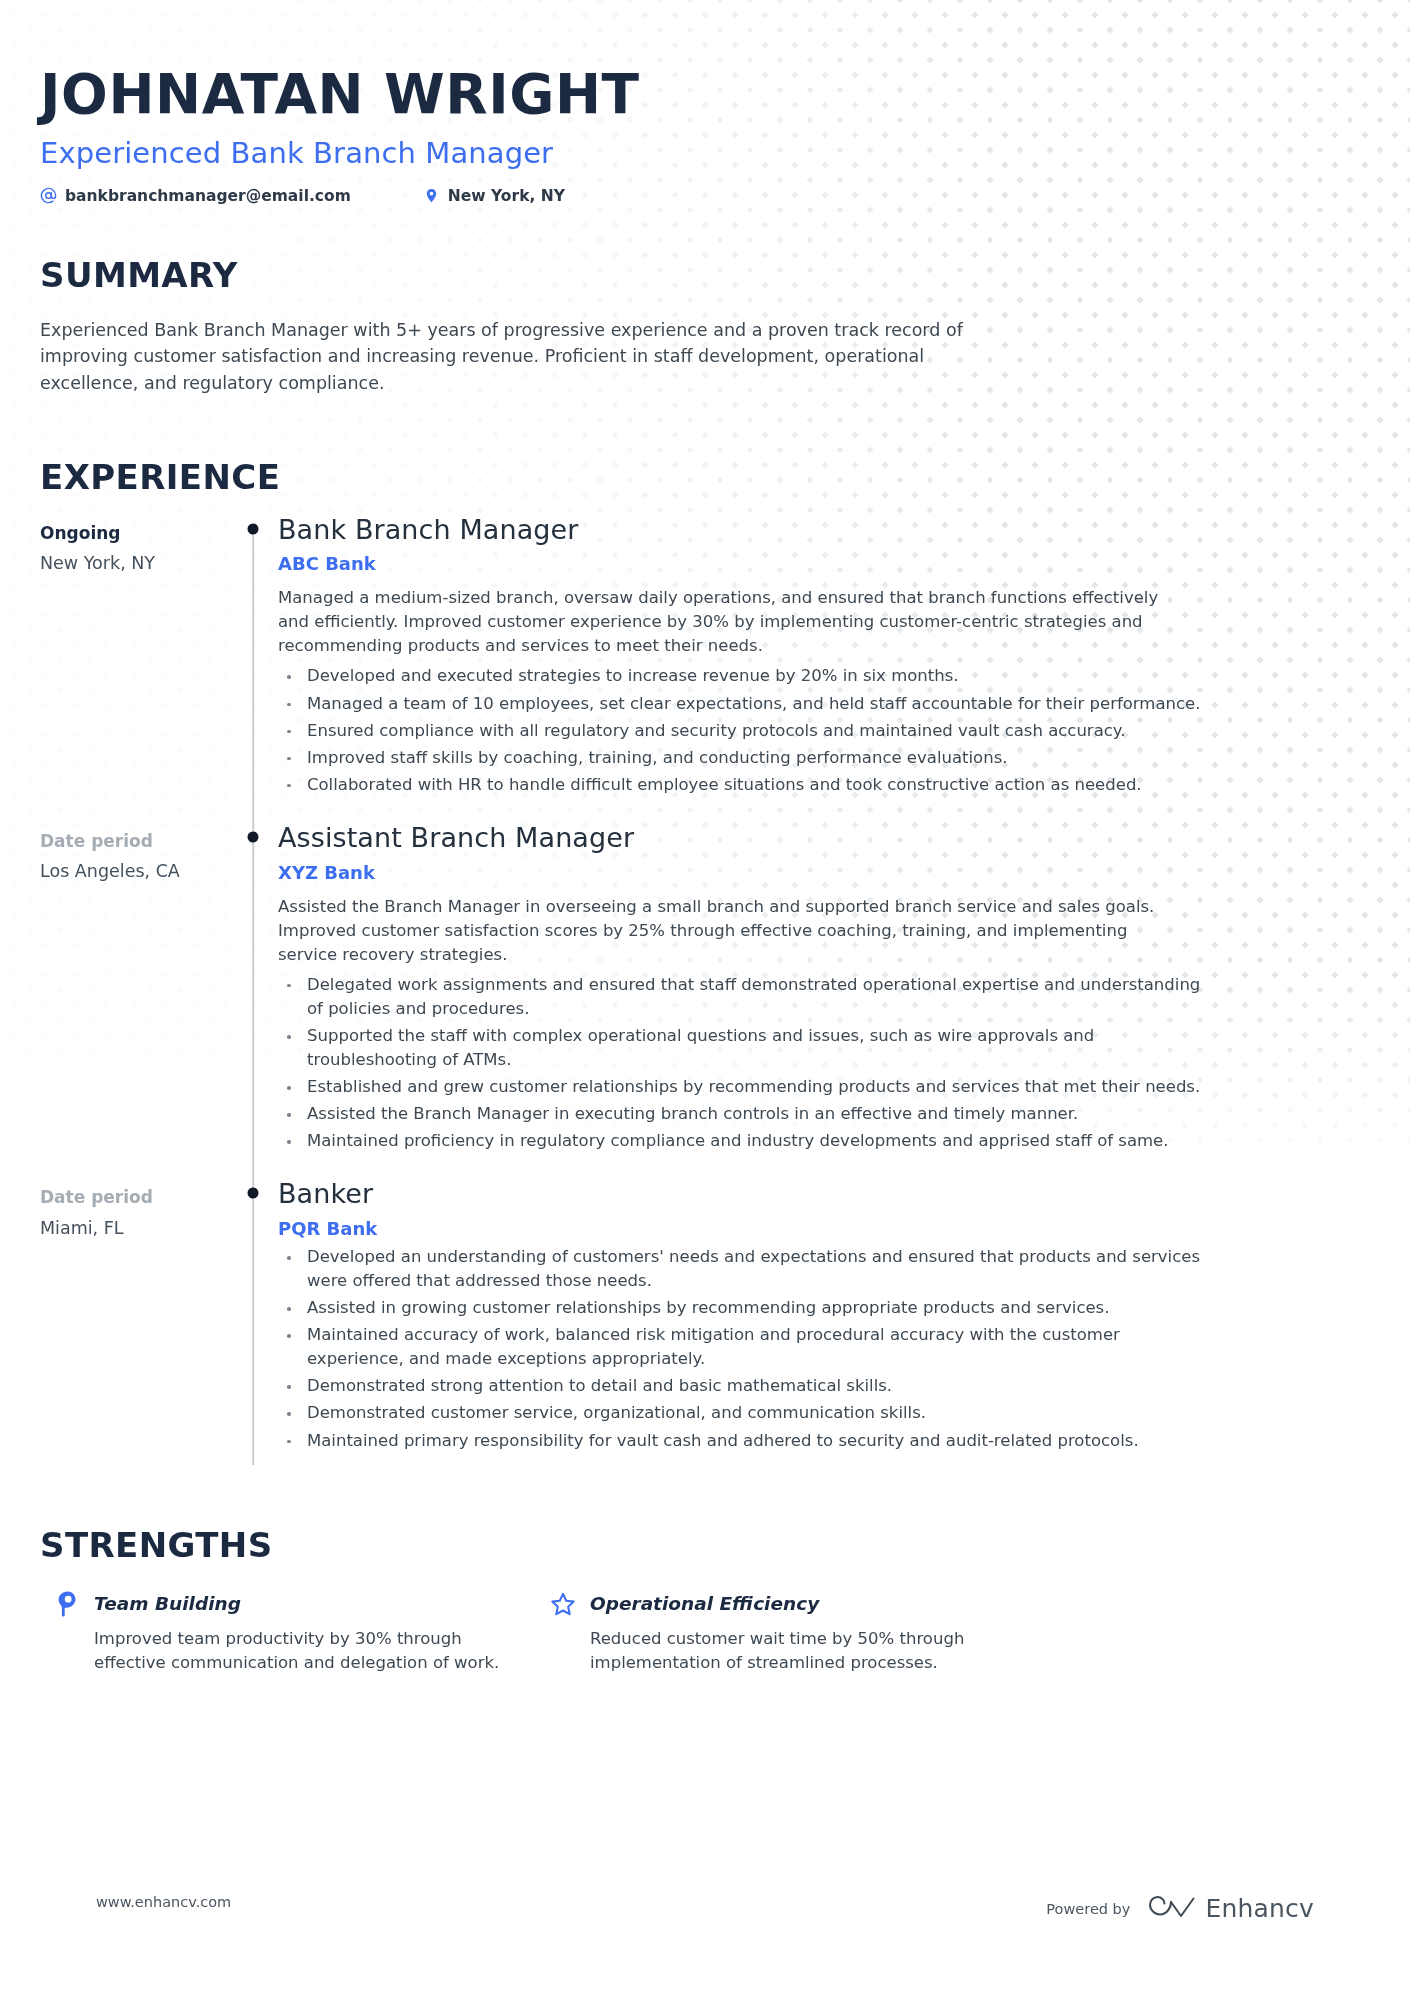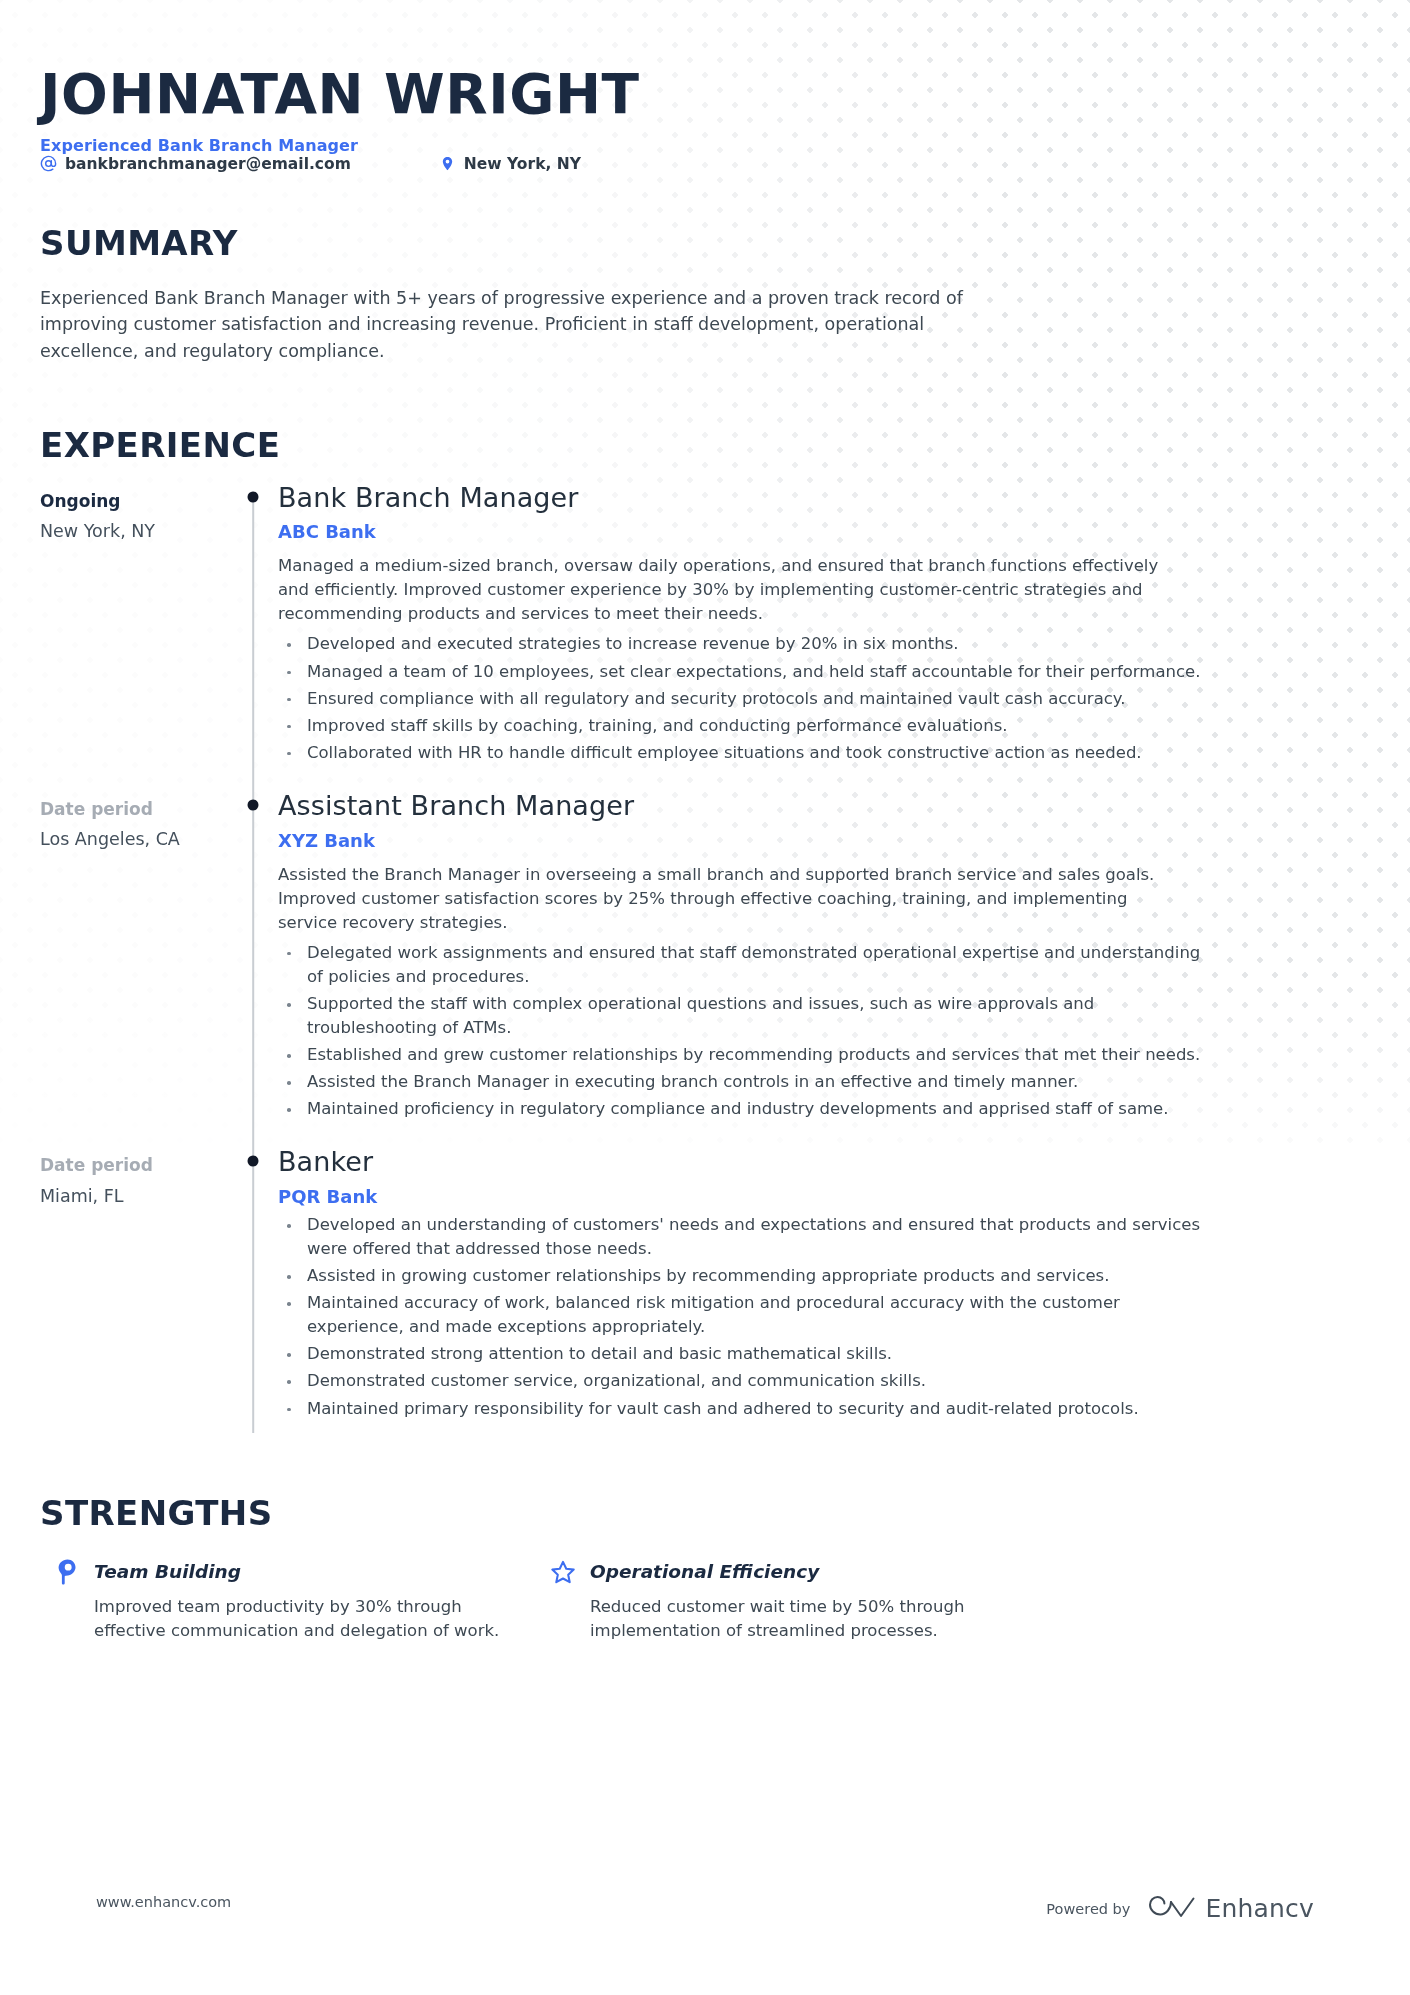--- a/index.html
+++ b/index.html
@@ -60,31 +60,31 @@
     font-size: 55px;
     font-weight: 700;
     letter-spacing: 0.6px;
     color: #1b2a41;
     line-height: 1.05;
     text-transform: uppercase;
   }
 
   .job-subtitle {
     margin-top: 12px;
-    font-size: 16px;
-    font-weight: 700;
+    font-size: 29px;
+    font-weight: 400;
     color: #3d6ef0;
     letter-spacing: 0.1px;
   }
 
   .contact-row {
-    margin-top: 0;
-    display: flex;
-    align-items: center;
-    gap: 16px;
+    margin-top: 17px;
+    display: flex;
+    align-items: center;
+    gap: 0;
   }
   .contact-item {
     display: flex;
     align-items: center;
     gap: 8px;
     font-size: 15.5px;
     font-weight: 700;
     color: #2e3a47;
     margin-right: 72px;
   }

